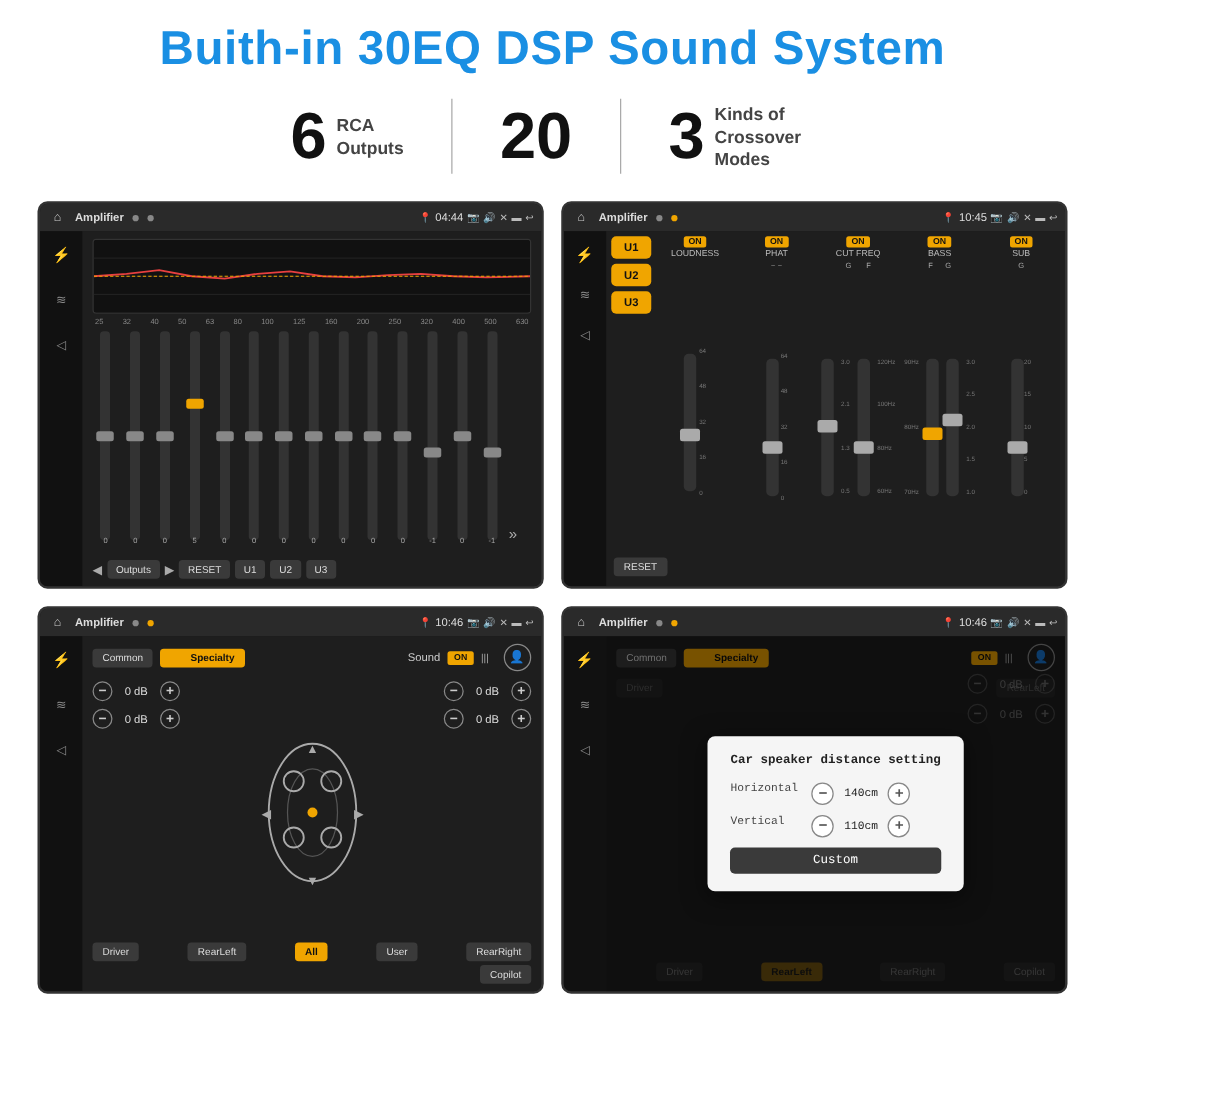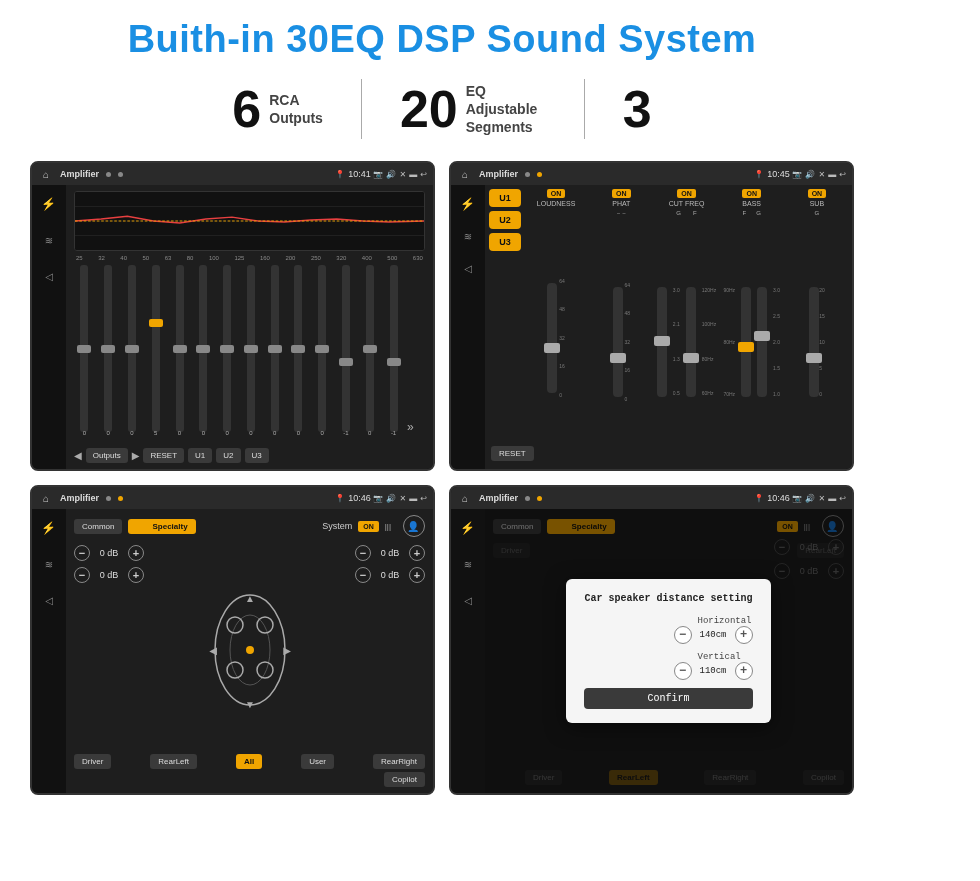--- a/index.html
+++ b/index.html
@@ -576,24 +576,23 @@
     .dialog-title {
       font-size: 10px;
       font-weight: bold;
       color: #222;
       margin-bottom: 12px;
       text-align: center;
     }
 
     .dialog-row {
       display: flex;
-      align-items: flex-end;
+      align-items: flex-start;
       margin-bottom: 8px;
-      gap: 0;
-      flex-direction: column;
+      gap: 10px;
     }
 
     .dialog-row-label {
       font-size: 9px;
       color: #444;
       min-width: 55px;
     }
 
     .dialog-stepper {
       display: flex;
@@ -655,40 +654,40 @@
   <h1 class="main-title">Buith-in 30EQ DSP Sound System</h1>
 
   <div class="stats-row">
     <div class="stat-item">
       <span class="stat-number">6</span>
       <span class="stat-text">RCA<br>Outputs</span>
     </div>
     <div class="stat-divider"></div>
     <div class="stat-item">
       <span class="stat-number">20</span>
-      <span class="stat-text">EQ Adjustable<br>Segments</span>
     </div>
     <div class="stat-divider"></div>
     <div class="stat-item">
       <span class="stat-number">3</span>
+      <span class="stat-text">Kinds of<br>Crossover Modes</span>
     </div>
   </div>
 
   <div class="screens-grid">
 
     <div class="screen-card">
       <div class="status-bar">
         <div class="sb-home">⌂</div>
         <span class="sb-title">Amplifier</span>
         <div class="sb-dot"></div>
         <div class="sb-dot"></div>
         <div class="sb-spacer"></div>
         <div class="sb-icons">
           <span>📍</span>
-          <span class="sb-time">10:41</span>
+          <span class="sb-time">04:44</span>
           <span>📷</span>
           <span>🔊</span>
           <span>✕</span>
           <span>▬</span>
           <span>↩</span>
         </div>
       </div>
       <div class="eq-screen">
         <div class="eq-sidebar">
           <div class="eq-sidebar-icon icon-eq">⚡</div>
@@ -1012,21 +1011,21 @@
       <div class="fader-screen">
         <div class="fader-sidebar">
           <div class="eq-sidebar-icon icon-eq">⚡</div>
           <div class="eq-sidebar-icon icon-wave">≋</div>
           <div class="eq-sidebar-icon icon-spk">◁</div>
         </div>
         <div class="fader-main">
           <div class="fader-top">
             <div class="tab-btn">Common</div>
             <div class="tab-btn active">Specialty</div>
-            <span class="fader-label">System</span>
+            <span class="fader-label">Sound</span>
             <div class="on-toggle">ON</div>
             <span style="font-size:8px;color:#aaa;">|||</span>
             <div class="fader-icon">👤</div>
           </div>
           <div class="fader-controls">
             <div class="fader-left">
               <div class="db-row">
                 <div class="db-minus">−</div>
                 <span class="db-val">0 dB</span>
                 <div class="db-plus">+</div>
@@ -1137,21 +1136,21 @@
                 </div>
               </div>
               <div class="dialog-row">
                 <span class="dialog-row-label">Vertical</span>
                 <div class="dialog-stepper">
                   <div class="step-btn">−</div>
                   <span class="step-val">110cm</span>
                   <div class="step-btn">+</div>
                 </div>
               </div>
-              <div class="dialog-confirm-btn">Confirm</div>
+              <div class="dialog-confirm-btn">Custom</div>
             </div>
           </div>
 
           <div style="position:absolute;right:8px;top:30px;display:flex;flex-direction:column;gap:8px;opacity:0.4;">
             <div class="db-row">
               <div class="db-minus">−</div>
               <span class="db-val">0 dB</span>
               <div class="db-plus">+</div>
             </div>
             <div class="db-row">

